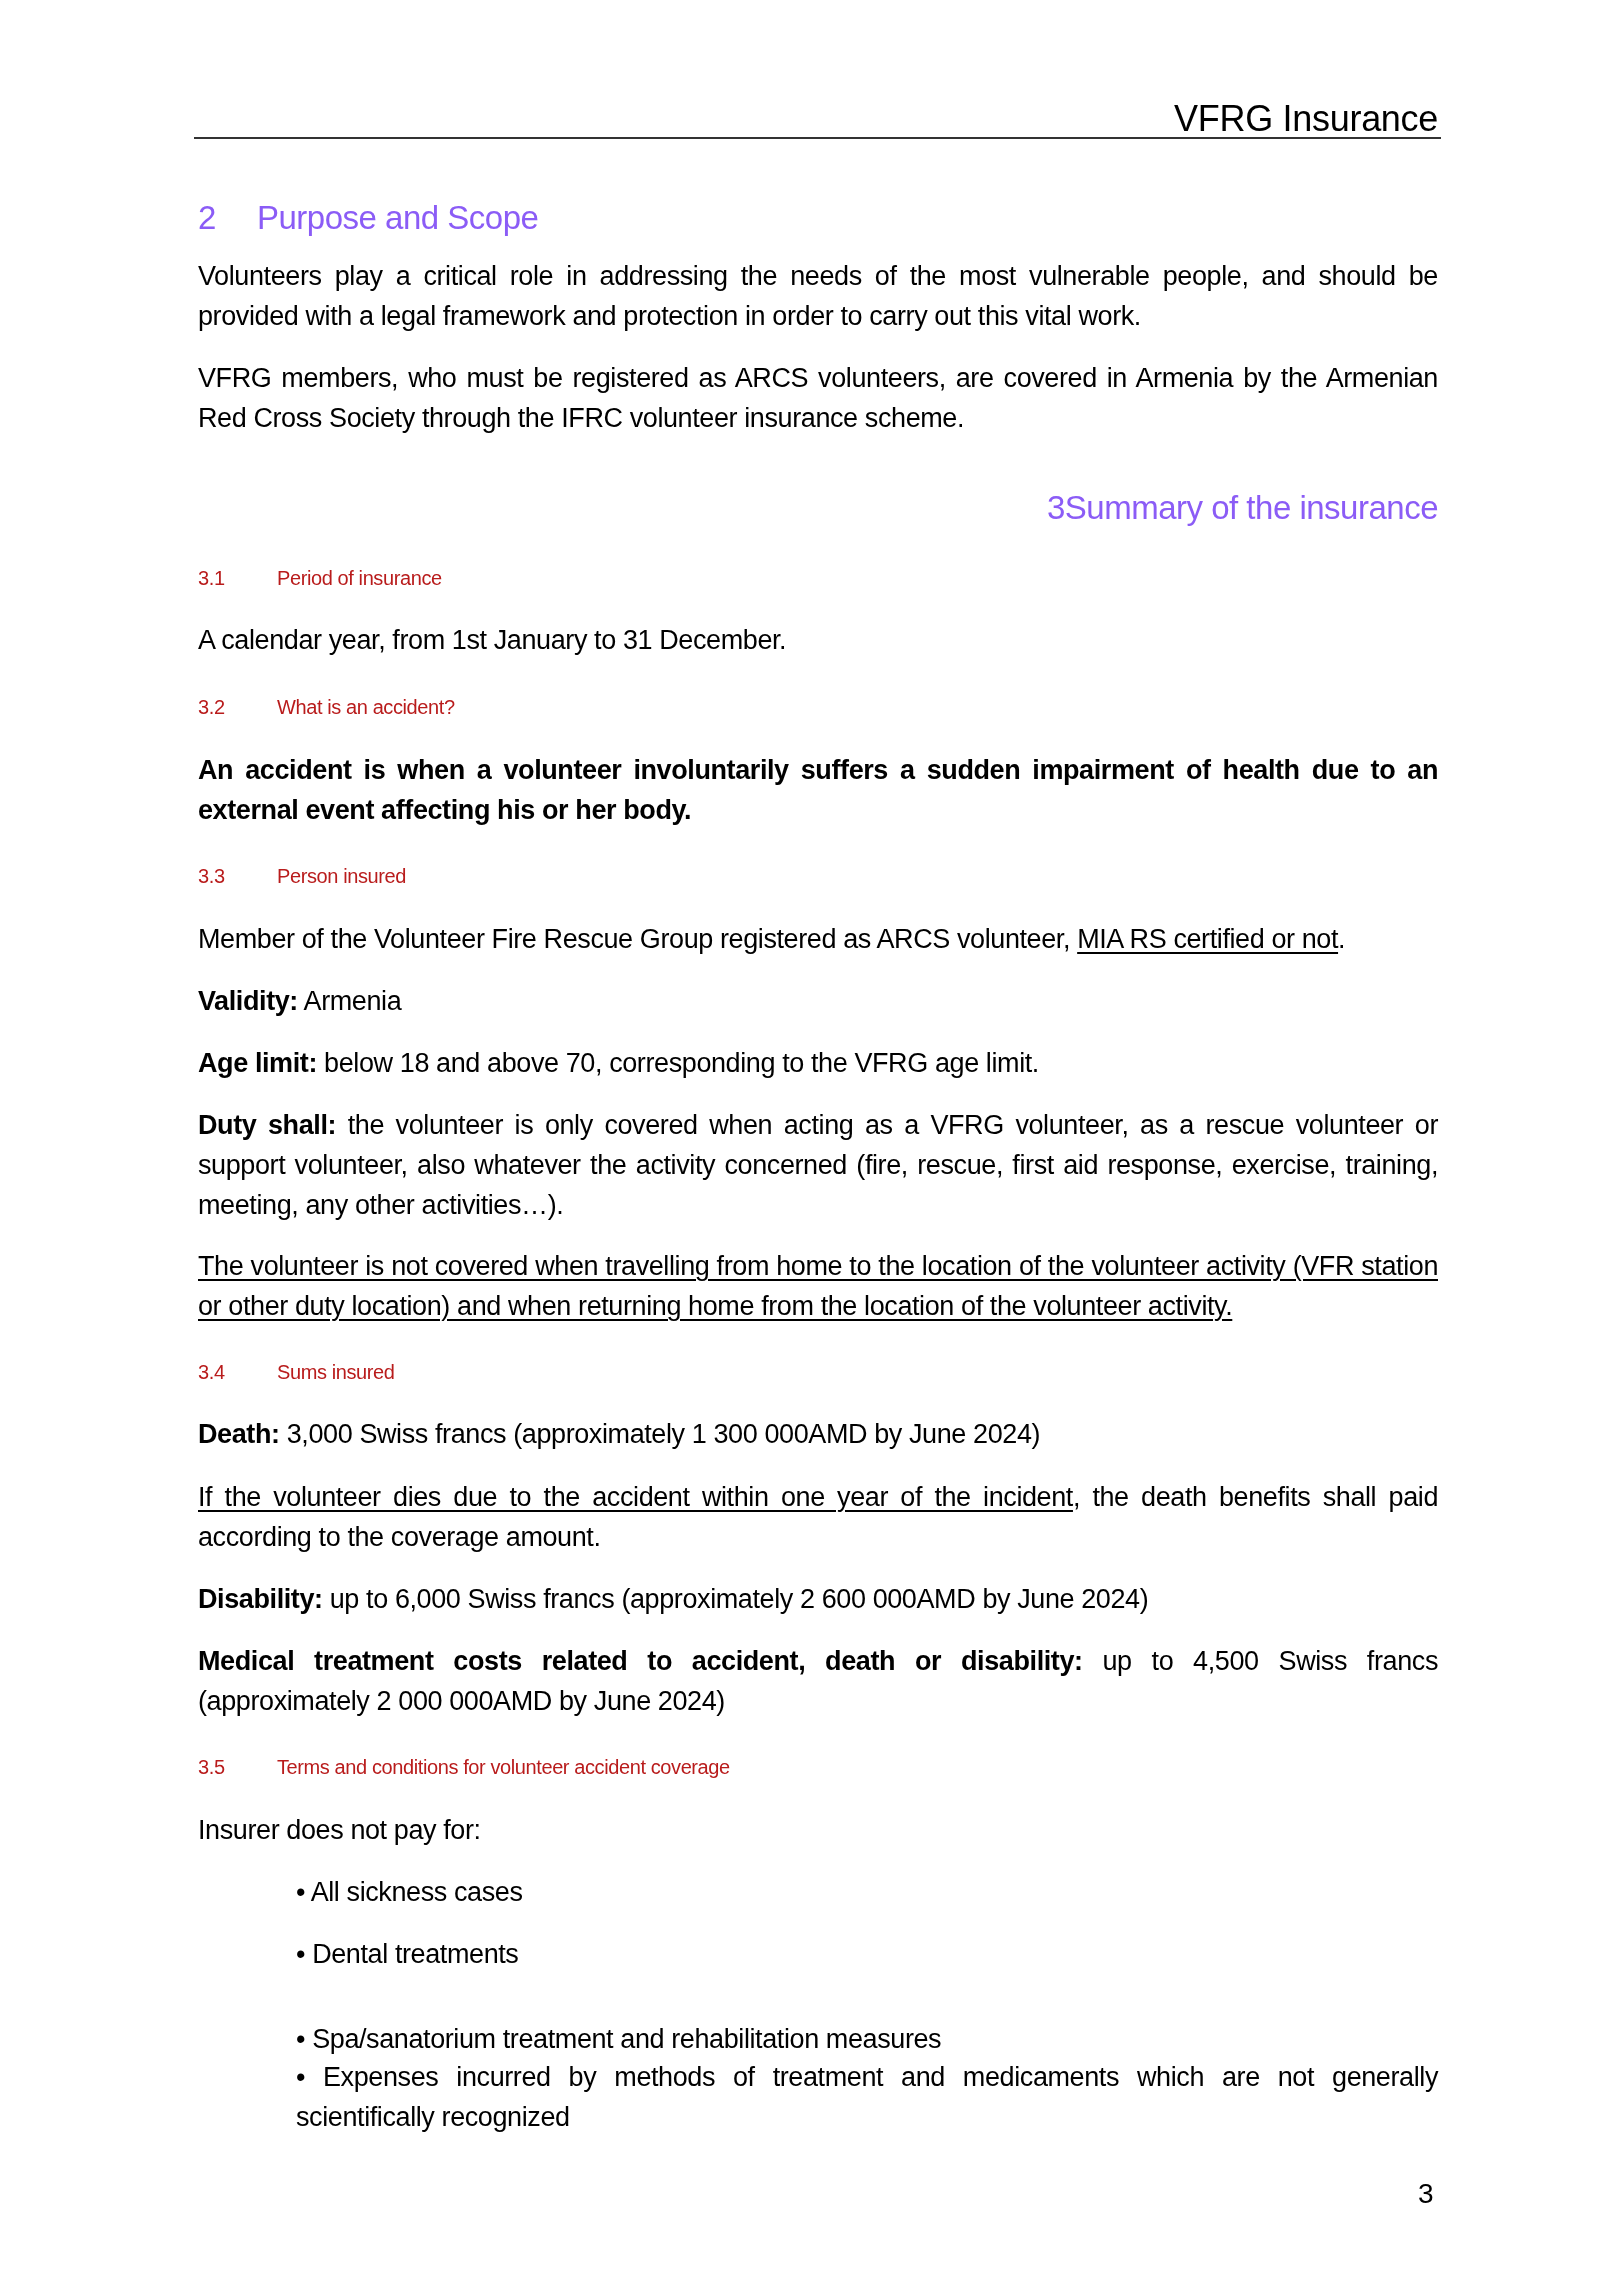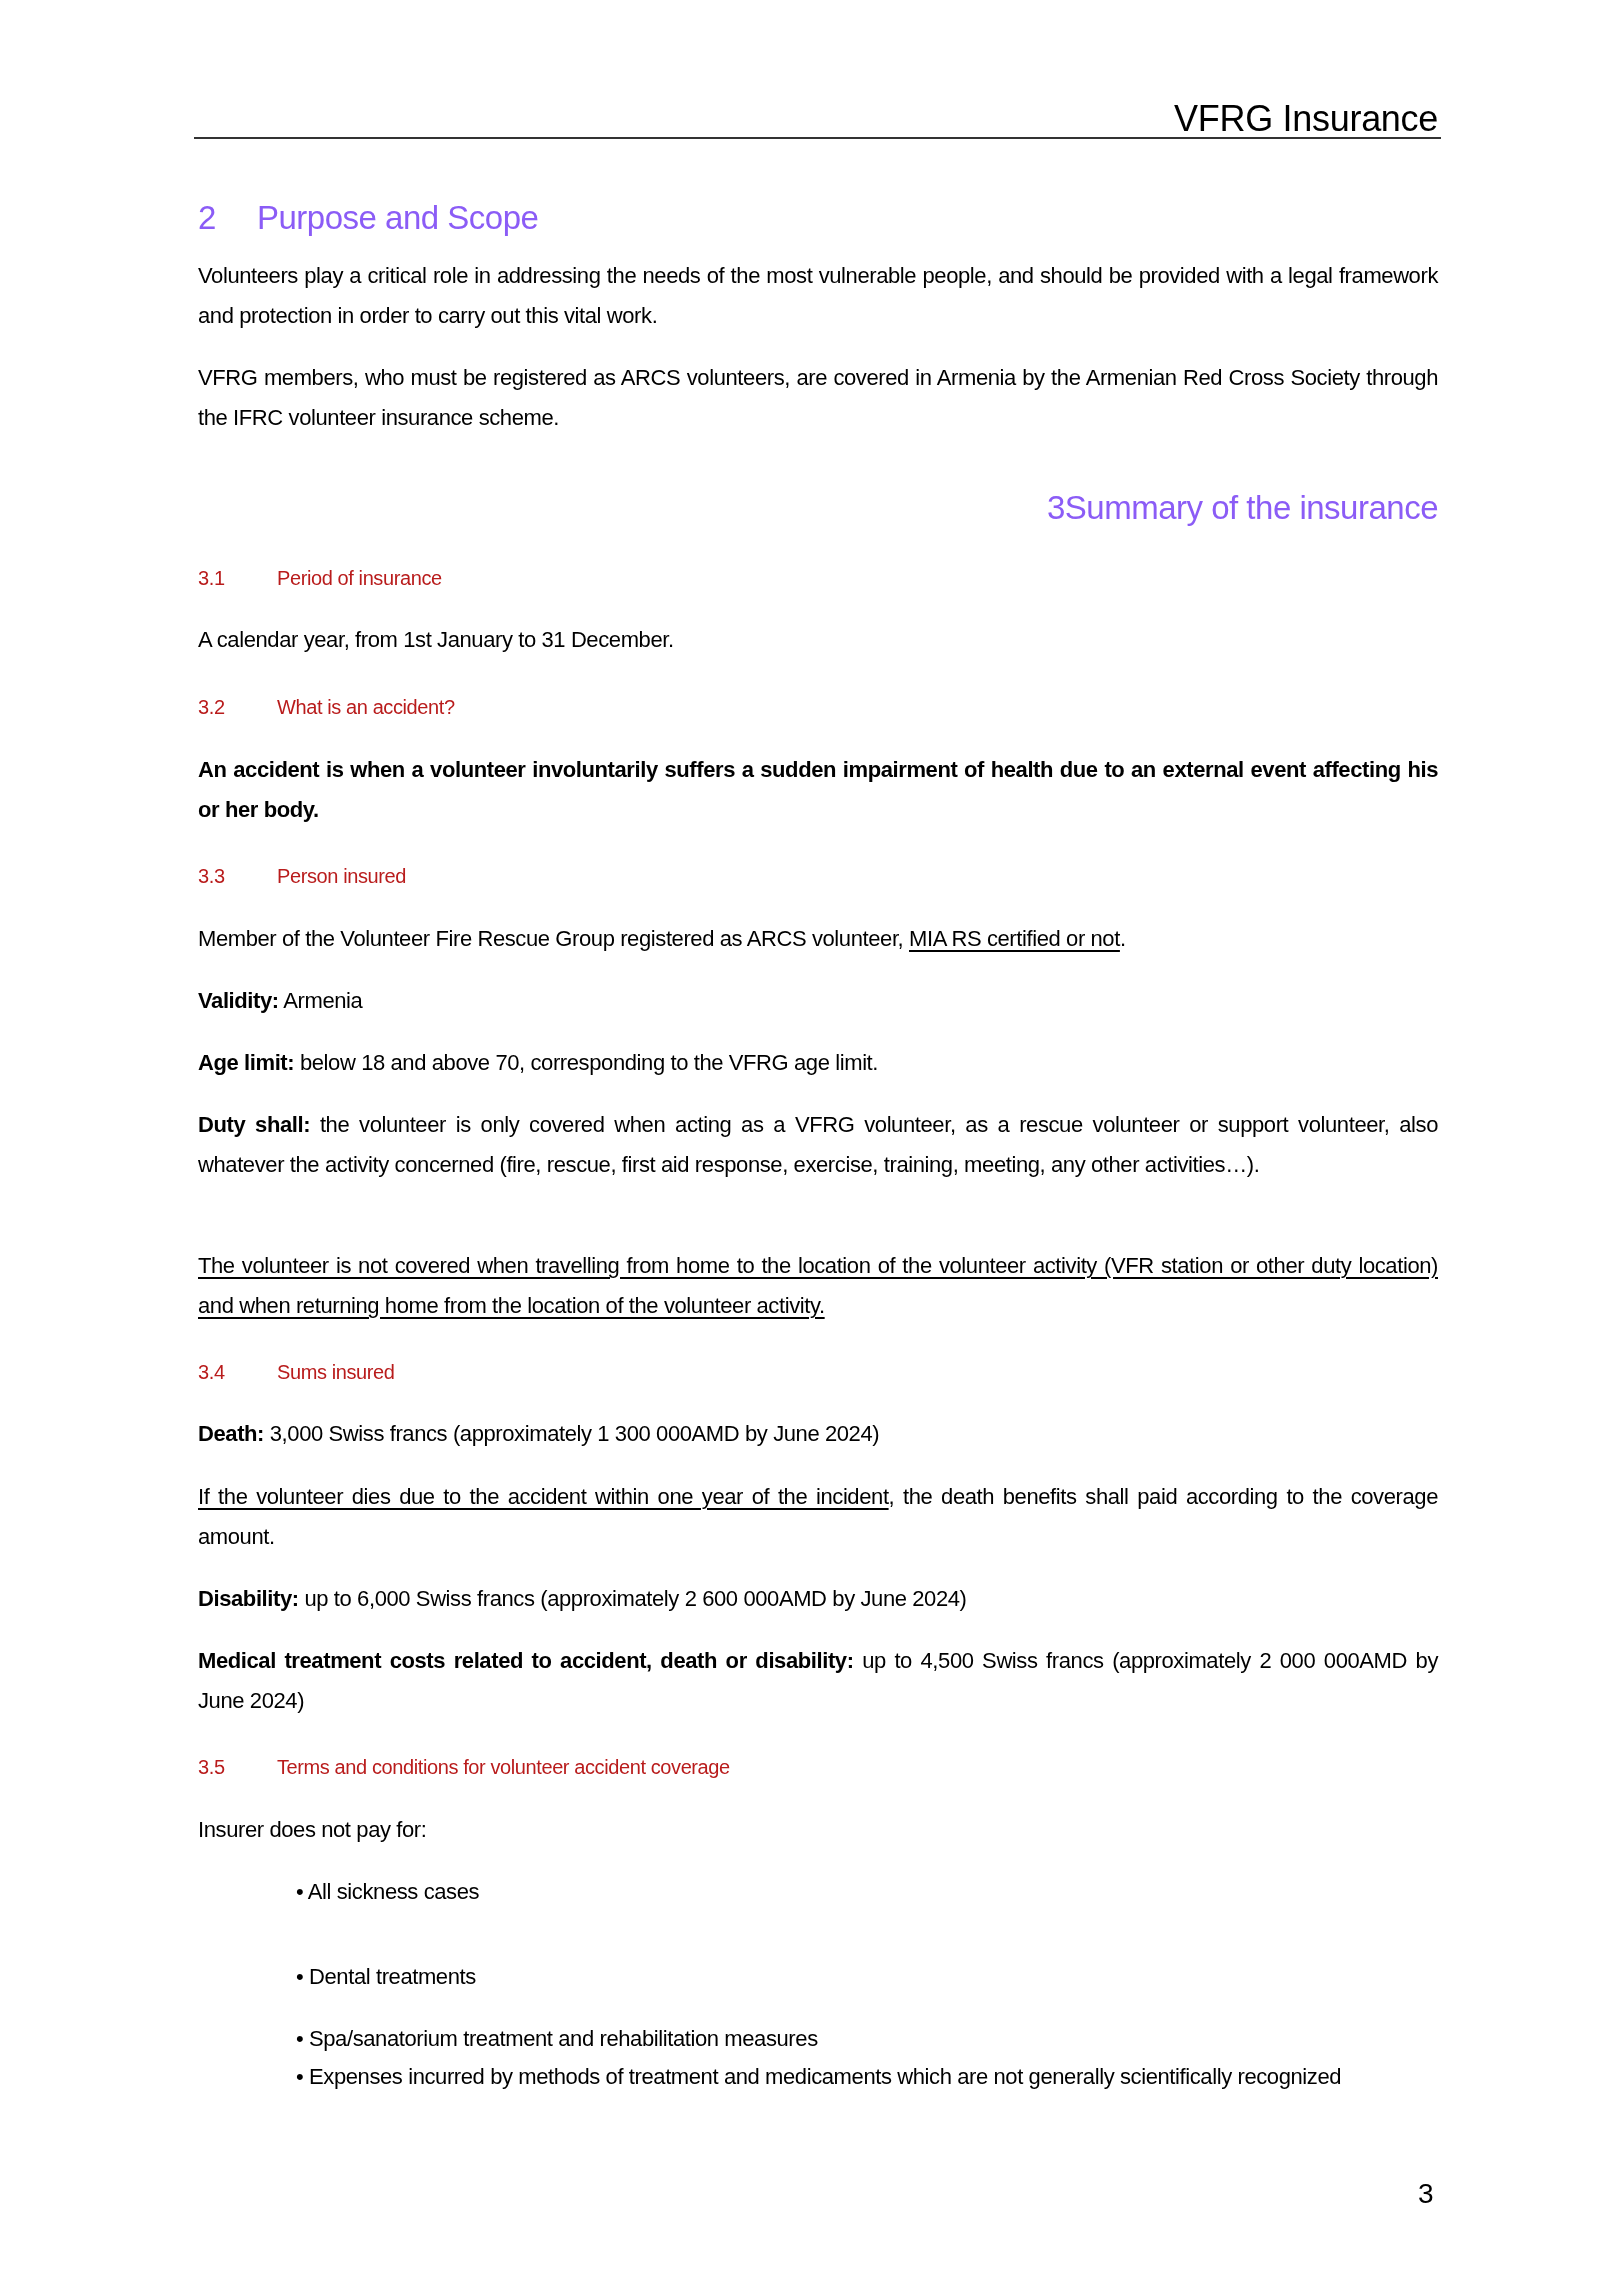--- a/index.html
+++ b/index.html
@@ -7,21 +7,21 @@
          font-family: "Liberation Sans", "DejaVu Sans", sans-serif; color: #000; }
   .page { position: absolute; left: 0; top: 0; width: 1623px; height: 2295px; background: #fff; }
   .header-text { position: absolute; right: 185px; top: 98px; font-size: 36px; letter-spacing: -0.3px; }
   .header-rule { position: absolute; left: 194px; width: 1247px; top: 137px; height: 0; border-top: 2px solid #333; }
   .content { position: absolute; left: 198px; width: 1240px; top: 0; }
   .blk { position: absolute; left: 0; width: 1240px; }
   .h1 { color: #8b5cf6; font-size: 33px; letter-spacing: -0.5px; white-space: nowrap; }
   .h2 { color: #b91c1c; font-size: 20px; letter-spacing: -0.4px; white-space: nowrap; }
   .h1 .num { display: inline-block; width: 59px; }
   .h2 .num { display: inline-block; width: 79px; }
-  .p { font-size: 22px; line-height: 40px; letter-spacing: -0.4px; text-align: justify; }
+  .p { font-size: 27px; line-height: 40px; letter-spacing: -0.4px; text-align: justify; }
   .p.nojust { text-align: left; }
   b { font-weight: bold; }
   .u { text-decoration: underline; text-decoration-thickness: 2px; text-underline-offset: 3.9px; }
   .bullet { left: 98px; width: 1142px; }
   .pagenum { position: absolute; left: 1418px; top: 2178px; font-size: 28px; }
 </style>
 </head>
 <body>
 
 <div class="page">
@@ -65,20 +65,20 @@
     <div class="blk p nojust" style="top:1414px;"><b>Death:</b><span> 3,000 Swiss francs (approximately 1 300 000AMD by June 2024)</span></div>
     <div class="blk p" style="top:1477px;"><span class="u">If the volunteer dies due to the accident within one year of the incident</span><span>, the death benefits shall paid according to the coverage amount.</span></div>
     <div class="blk p nojust" style="top:1579px;"><b>Disability:</b><span> up to 6,000 Swiss francs (approximately 2 600 000AMD by June 2024)</span></div>
     <div class="blk p" style="top:1641px;"><b>Medical treatment costs related to accident, death or disability:</b><span> up to 4,500 Swiss francs (approximately 2 000 000AMD by June 2024)</span></div>
 
     <div class="blk h2" style="top:1756px;">
       <span class="num">3.5</span><span>Terms and conditions for volunteer accident coverage</span>
     </div>
     <div class="blk p nojust" style="top:1810px;">Insurer does not pay for:</div>
     <div class="blk p nojust bullet" style="top:1872px;">• All sickness cases</div>
-    <div class="blk p nojust bullet" style="top:1934px;margin-top:23px;">• Dental treatments</div>
+    <div class="blk p nojust bullet" style="top:1934px;">• Dental treatments</div>
     <div class="blk p nojust bullet" style="top:1995px;margin-top:24px;">• Spa/sanatorium treatment and rehabilitation measures</div>
     <div class="blk p bullet" style="top:2057px;">• Expenses incurred by methods of treatment and medicaments which are not generally scientifically recognized</div>
   </div>
 
   <div class="pagenum">3</div>
 </div>
 
 
 </body></html>

